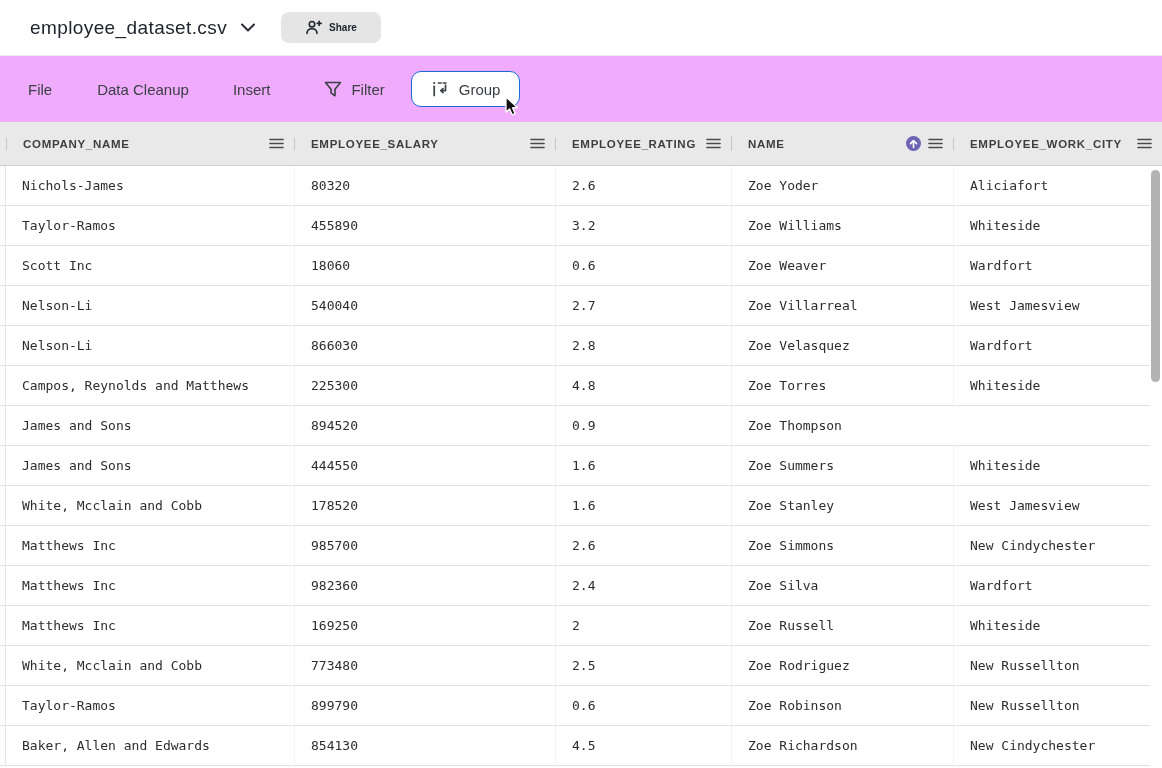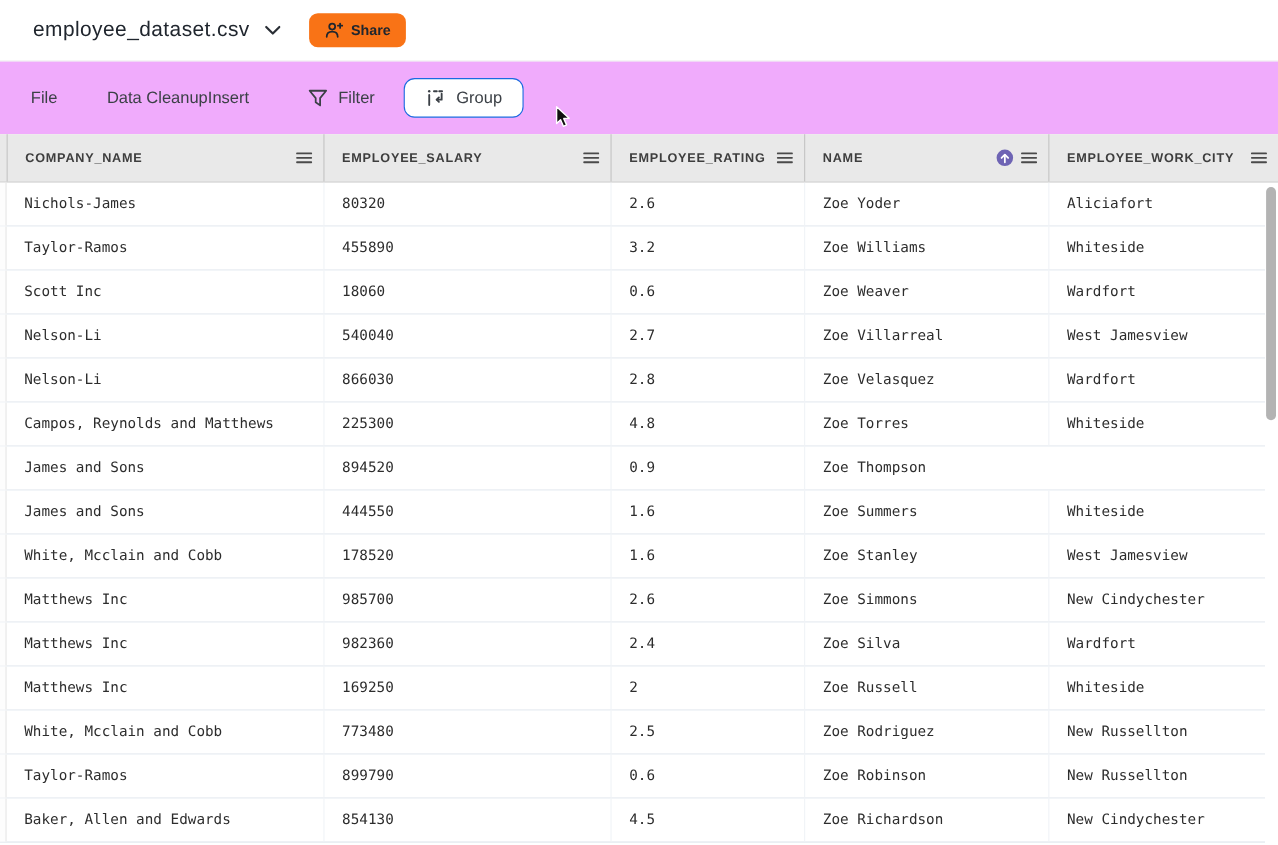--- a/index.html
+++ b/index.html
@@ -6,37 +6,37 @@
   html,body { width:1162px; height:768px; overflow:hidden; background:#fff;
               font-family:"Liberation Sans", sans-serif; }
   .app { position:relative; width:1162px; height:768px; background:#fff; }
 
   
   .topbar { height:56px; display:flex; align-items:center; padding-left:30px;
             border-bottom:1px solid #ececec; background:#fff; }
   .doc-title-wrap { display:flex; align-items:center; gap:14px; cursor:pointer; }
   .doc-title { font-size:19px; font-weight:400; color:#20262e; letter-spacing:.4px; }
   .share-btn { margin-left:26px; display:flex; align-items:center; gap:7px;
-               background:#f97316; border:none; border-radius:8px; height:31px;
-               padding:0 14px; font-family:inherit; font-size:13px; font-weight:700;
+               background:#e5e5e5; border:none; border-radius:8px; height:31px;
+               padding:0 24px; font-family:inherit; font-size:10px; font-weight:700;
                color:#20262e; cursor:pointer; }
 
   
   .toolbar { height:66px; display:flex; align-items:center; padding-left:28px; background:#f0abfc; }
   .tb-item { background:none; border:none; font-family:inherit; font-size:15px;
              color:#3b4046; cursor:pointer; display:flex; align-items:center; gap:9px; }
   .tb-file { margin-right:45px; }
-  .tb-cleanup { }
+  .tb-cleanup { margin-right:44px; }
   .tb-insert { margin-right:54px; }
   .tb-filter { margin-right:26px; }
   .tb-group { border:1.6px solid #1a6be0; border-radius:10px; padding:8px 19px; background:#fff; }
 
   
   .grid { position:absolute; top:122px; left:0; right:0; bottom:0; }
-  .thead { display:flex; height:44px; background:#e9e9e9; border-bottom:1px solid #cfcfcf; }
+  .thead { display:flex; height:44px; background:#e9e9e9; border-bottom:1px solid #cfcfcf;align-items:center; }
   .th-gutter { width:6px; }
   .th { display:flex; align-items:center; justify-content:space-between;
         padding:0 10px 0 16px; border-left:1px solid #c4c4c4;
         font-size:11.5px; font-weight:700; letter-spacing:.7px; color:#3e3e3e; }
   .th-right { display:flex; align-items:center; gap:7px; }
   .col0{width:288px} .col1{width:261px} .col2{width:176px} .col3{width:222px} .col4{width:209px}
 
   .tbody { height:602px; overflow:hidden; }
   .trow { display:flex; height:40px; border-bottom:1px solid #dde4ec; background:#fff; }
   .td-gutter { width:6px; border-right:1px solid #e6e6e6; background:#fdfdfd; }

